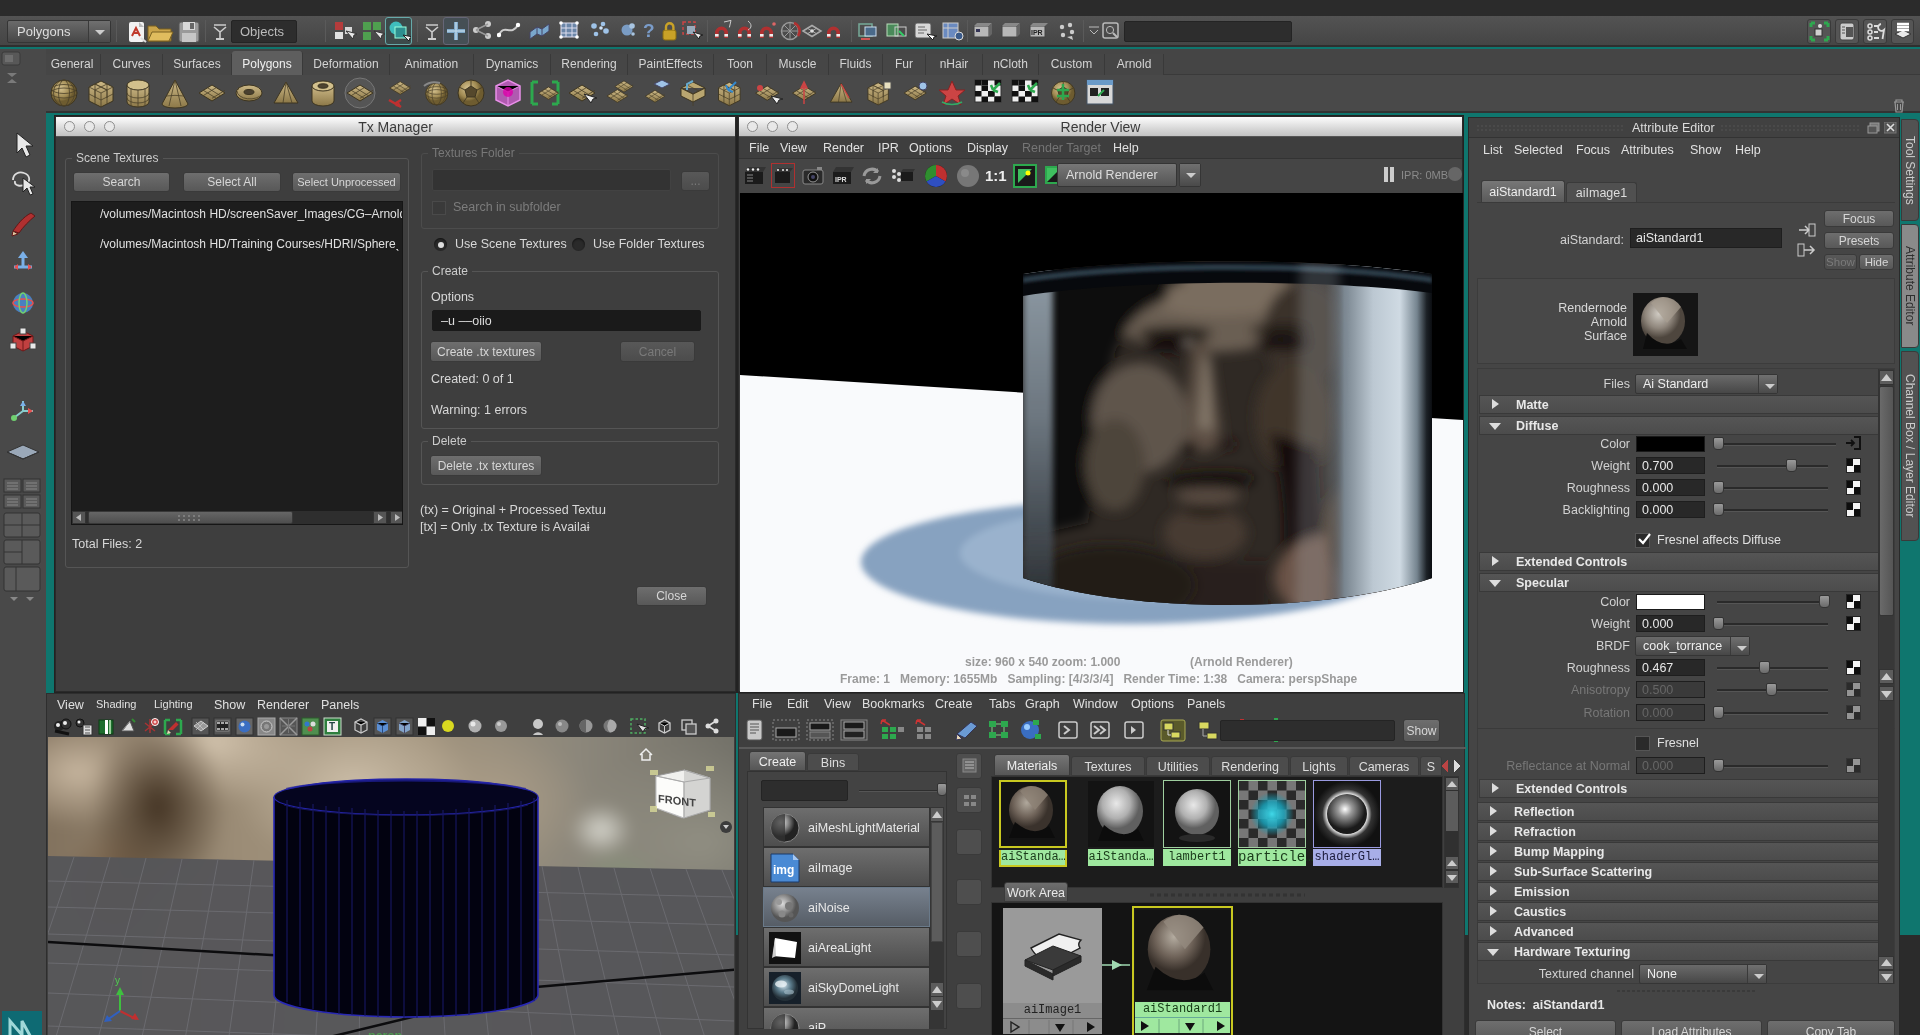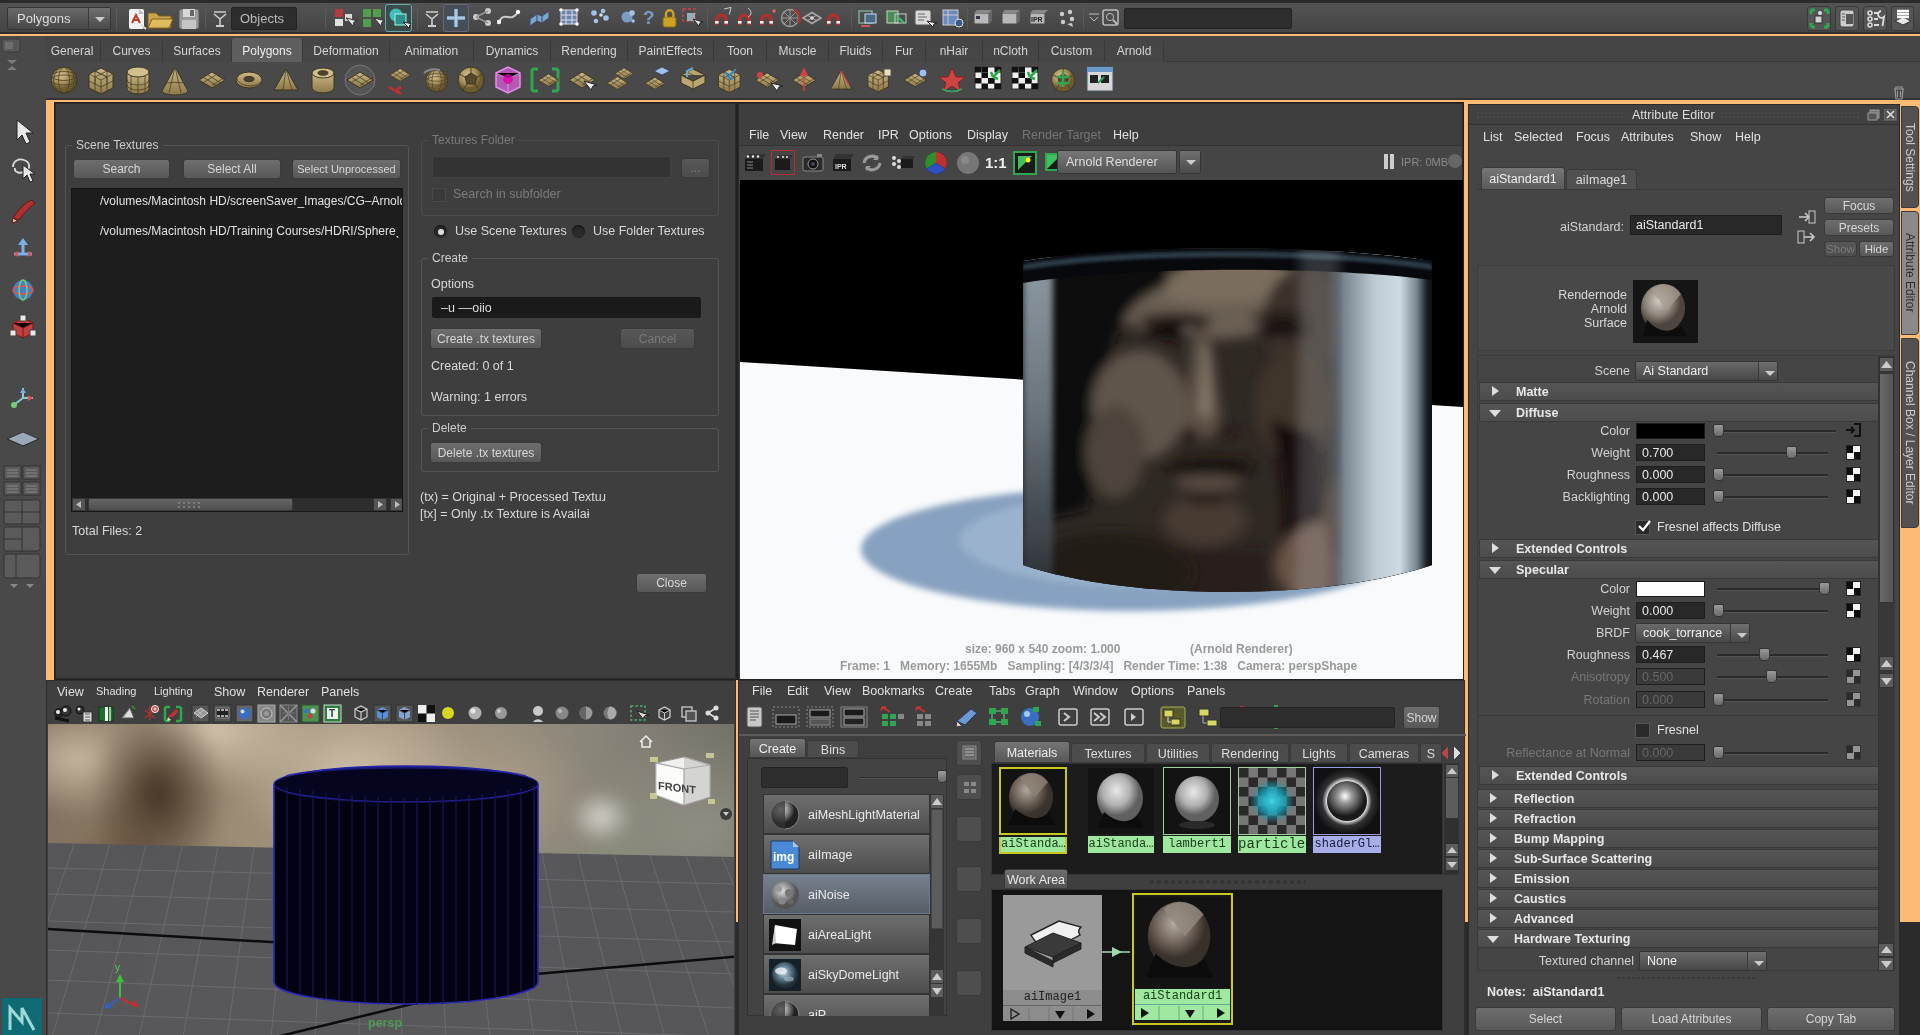--- a/index.html
+++ b/index.html
@@ -1,18 +1,18 @@
 <!DOCTYPE html>
 <html><head>
 <meta charset="utf-8">
 <style>
 * { margin:0; padding:0; box-sizing:border-box; }
 html,body { width:1920px; height:1035px; overflow:hidden; background:#2b2b2b; }
 body { font-family:"Liberation Sans", sans-serif; font-size:12px; color:#ccc; }
-#root { position:absolute; top:3px; left:0; width:1920px; height:919px; background:#fdba74; }
+#root { position:absolute; top:16px; left:0; width:1920px; height:919px; background:#0f766e; }
 .abs { position:absolute; }
 
 #topbar { position:absolute; left:0; top:0; width:1920px; height:31px;
   background:linear-gradient(#535353,#454545); border-bottom:2px solid #2f2f2f; }
 .tsep { position:absolute; top:4px; width:1px; height:22px; background:#383838; border-right:1px solid #5a5a5a; }
 .dropdown { position:absolute; background:linear-gradient(#6a6a6a,#474747); border:1px solid #353535; border-radius:2px; color:#ddd; }
 .dd-arrow { position:absolute; right:0; top:0; bottom:0; width:22px; border-left:1px solid #3a3a3a; background:linear-gradient(#707070,#4a4a4a); }
 .dd-arrow:after { content:""; position:absolute; left:6px; top:9px; border:5px solid transparent; border-top-color:#ccc; }
 .darkfield { position:absolute; background:#2d2d2d; border:1px solid #242424; border-radius:2px; color:#bbb; }
 
@@ -766,20 +766,23 @@
             <path d="M39 33 l-8 -1 4 -6 z" fill="#c03030"></path>
           <path d="M20 24 L7 33" stroke="#3060c0" stroke-width="2"></path>
             <path d="M4 35 l8 -1 -5 -6 z" fill="#3060c0"></path>
           <text x="15" y="-3" font-size="10" fill="#4fcf4f" font-family="Liberation Sans">y</text>
         </g>
         <text x="320" y="303" font-size="12.5" font-weight="bold" fill="#4e9a50" font-family="Liberation Sans">persp</text>
       </svg>
     </div>
   </div>
   <div id="txmgr" class="winframe" style="left:55px; top:100px; width:681px; height:576px;">
+    <div class="titlebar">Tx Manager
+      <div class="mc" style="left:8px;"></div><div class="mc" style="left:28px;"></div><div class="mc" style="left:48px;"></div>
+    </div>
 
     <div class="groupbox" style="left:9px; top:41px; width:344px; height:410px;">
       <div class="grouplabel">Scene Textures</div>
       <div class="btn" style="left:7px; top:13px; width:97px; height:20px; line-height:19px;">Search</div>
       <div class="btn" style="left:117px; top:13px; width:98px; height:20px; line-height:19px;">Select All</div>
       <div class="btn" style="left:226px; top:13px; width:109px; height:20px; line-height:19px; font-size:11px;">Select Unprocessed</div>
       <div class="abs" style="left:5px; top:42px; width:332px; height:324px; background:#1d1d1d; border:1px solid #161616; overflow:hidden;">
         <div style="position:absolute; left:28px; top:5px; white-space:nowrap; color:#e0e0e0; font-size:12px;">/volumes/Macintosh HD/screenSaver_Images/CG–Arnold</div>
         <div style="position:absolute; left:28px; top:19px; white-space:nowrap; color:#e0e0e0; font-size:12px;margin-top:16px;">/volumes/Macintosh HD/Training Courses/HDRI/Sphereˎ</div>
         <div style="position:absolute; left:0; bottom:0; width:332px; height:13px; background:#2e2e2e;">
@@ -841,20 +844,23 @@
 
     <div class="groupbox" style="left:365px; top:324px; width:298px; height:44px;">
       <div class="grouplabel">Delete</div>
       <div class="btn" style="left:8px; top:13px; width:112px; height:21px; line-height:20px;">Delete .tx textures</div>
     </div>
     <div class="abs" style="left:364px; top:386px; color:#d8d8d8; font-size:12.5px;">(tx) = Original + Processed Textuɹ</div>
     <div class="abs" style="left:364px; top:403px; color:#d8d8d8; font-size:12.5px;">[tx] = Only .tx Texture is Availaɨ</div>
     <div class="btn" style="left:580px; top:469px; width:71px; height:20px; line-height:19px;">Close</div>
   </div>
   <div id="renderview" class="winframe" style="left:738px; top:100px; width:725px; height:576px;">
+    <div class="titlebar">Render View
+      <div class="mc" style="left:8px;"></div><div class="mc" style="left:28px;"></div><div class="mc" style="left:48px;"></div>
+    </div>
     <div class="abs" style="left:0; top:21px; width:723px; height:21px; background:#3e3e3e; border-bottom:1px solid #333;">
       <div class="abs" style="left:10px; top:3px; font-size:12.5px; color:#e0e0e0;">File</div>
       <div class="abs" style="left:41px; top:3px; font-size:12.5px; color:#e0e0e0;">View</div>
       <div class="abs" style="left:84px; top:3px; font-size:12.5px; color:#e0e0e0;">Render</div>
       <div class="abs" style="left:139px; top:3px; font-size:12.5px; color:#e0e0e0;">IPR</div>
       <div class="abs" style="left:170px; top:3px; font-size:12.5px; color:#e0e0e0;">Options</div>
       <div class="abs" style="left:228px; top:3px; font-size:12.5px; color:#e0e0e0;">Display</div>
       <div class="abs" style="left:283px; top:3px; font-size:12.5px; color:#757575;">Render Target</div>
       <div class="abs" style="left:374px; top:3px; font-size:12.5px; color:#e0e0e0;">Help</div>
     </div>
@@ -1467,21 +1473,21 @@
           <stop offset="0%" stop-color="#cfcac2"></stop>
           <stop offset="60%" stop-color="#8f867c"></stop>
           <stop offset="100%" stop-color="#4e463e"></stop>
         </radialGradient>
       <ellipse cx="30" cy="28" rx="22" ry="24" fill="url(#prevb)"></ellipse>
       <path d="M14 40 q 16 18 34 6 l 6 10 H 10 Z" fill="#0c0c0c"></path>
       <path d="M30 4 a22 24 0 0 1 18 10 l-14 16 -16 -20 a22 24 0 0 1 12 -6 z" fill="#a89e92" opacity=".7"></path>
     </svg>
 
     <div class="abs" style="left:8px; top:250px; width:418px; height:616px; border:1px solid #3c3c3c;"></div>
-    <div class="aelabel" style="left:0; top:259px; width:161px;">Scene</div>
+    <div class="aelabel" style="left:0; top:259px; width:161px;">Files</div>
     <div class="dropdown" style="left:166px; top:256px; width:143px; height:20px; line-height:19px; padding-left:7px; font-size:12.5px; color:#eee;">Ai Standard<span class="dd-arrow" style="width:19px;"></span></div>
     <div class="aehdr" style="top:277px;"><span class="tri right" style="position:absolute; left:12px; top:4px;"></span><span style="margin-left:36px;">Matte</span></div>
     <div class="aehdr" style="top:298px;"><span class="tri down" style="position:absolute; left:9px; top:6px;"></span><span style="margin-left:36px;">Diffuse</span></div>
     <div class="aelabel" style="left:0; top:319px; width:161px;">Color</div>
     <div class="abs" style="left:167px; top:318px; width:69px; height:16px; background:#000; border:1px solid #1a1a1a;"></div>
     <div class="slider" style="left:248px; top:325px; width:119px;"></div>
       <div class="knob" style="left:244px; top:319px;"></div>
     <svg class="abs" style="left:374px; top:315px;" width="20" height="20">
         <path d="M3 10 h8 m-3 -3 l3 3 -3 3" stroke="#111" stroke-width="1.8" fill="none"></path>
         <path d="M11 4 h6 v12 h-6" stroke="#111" stroke-width="2" fill="none"></path>

